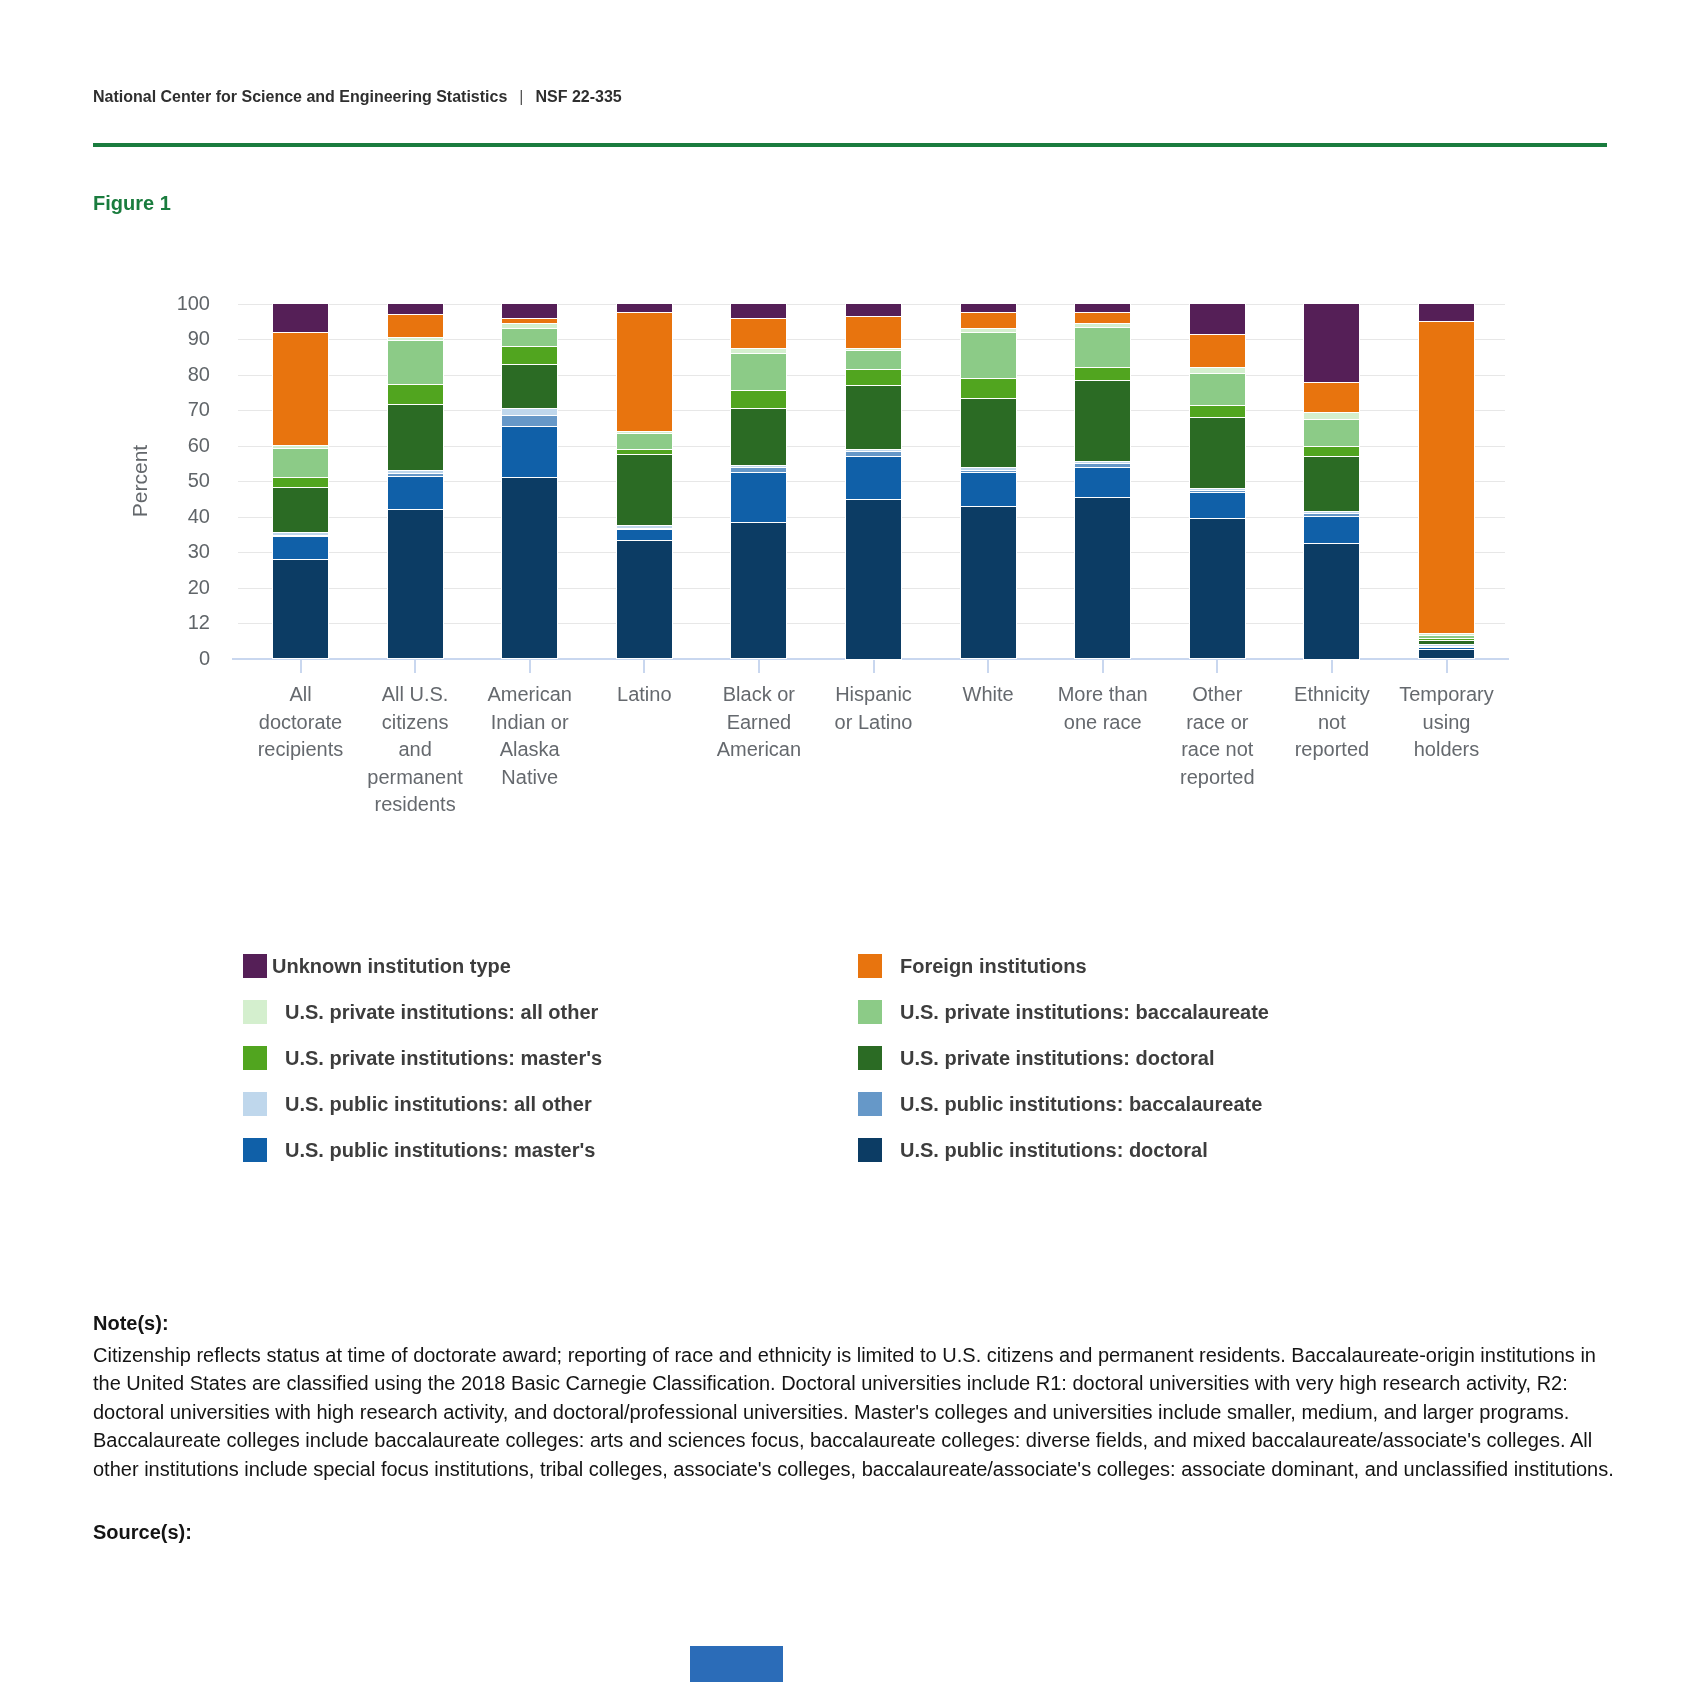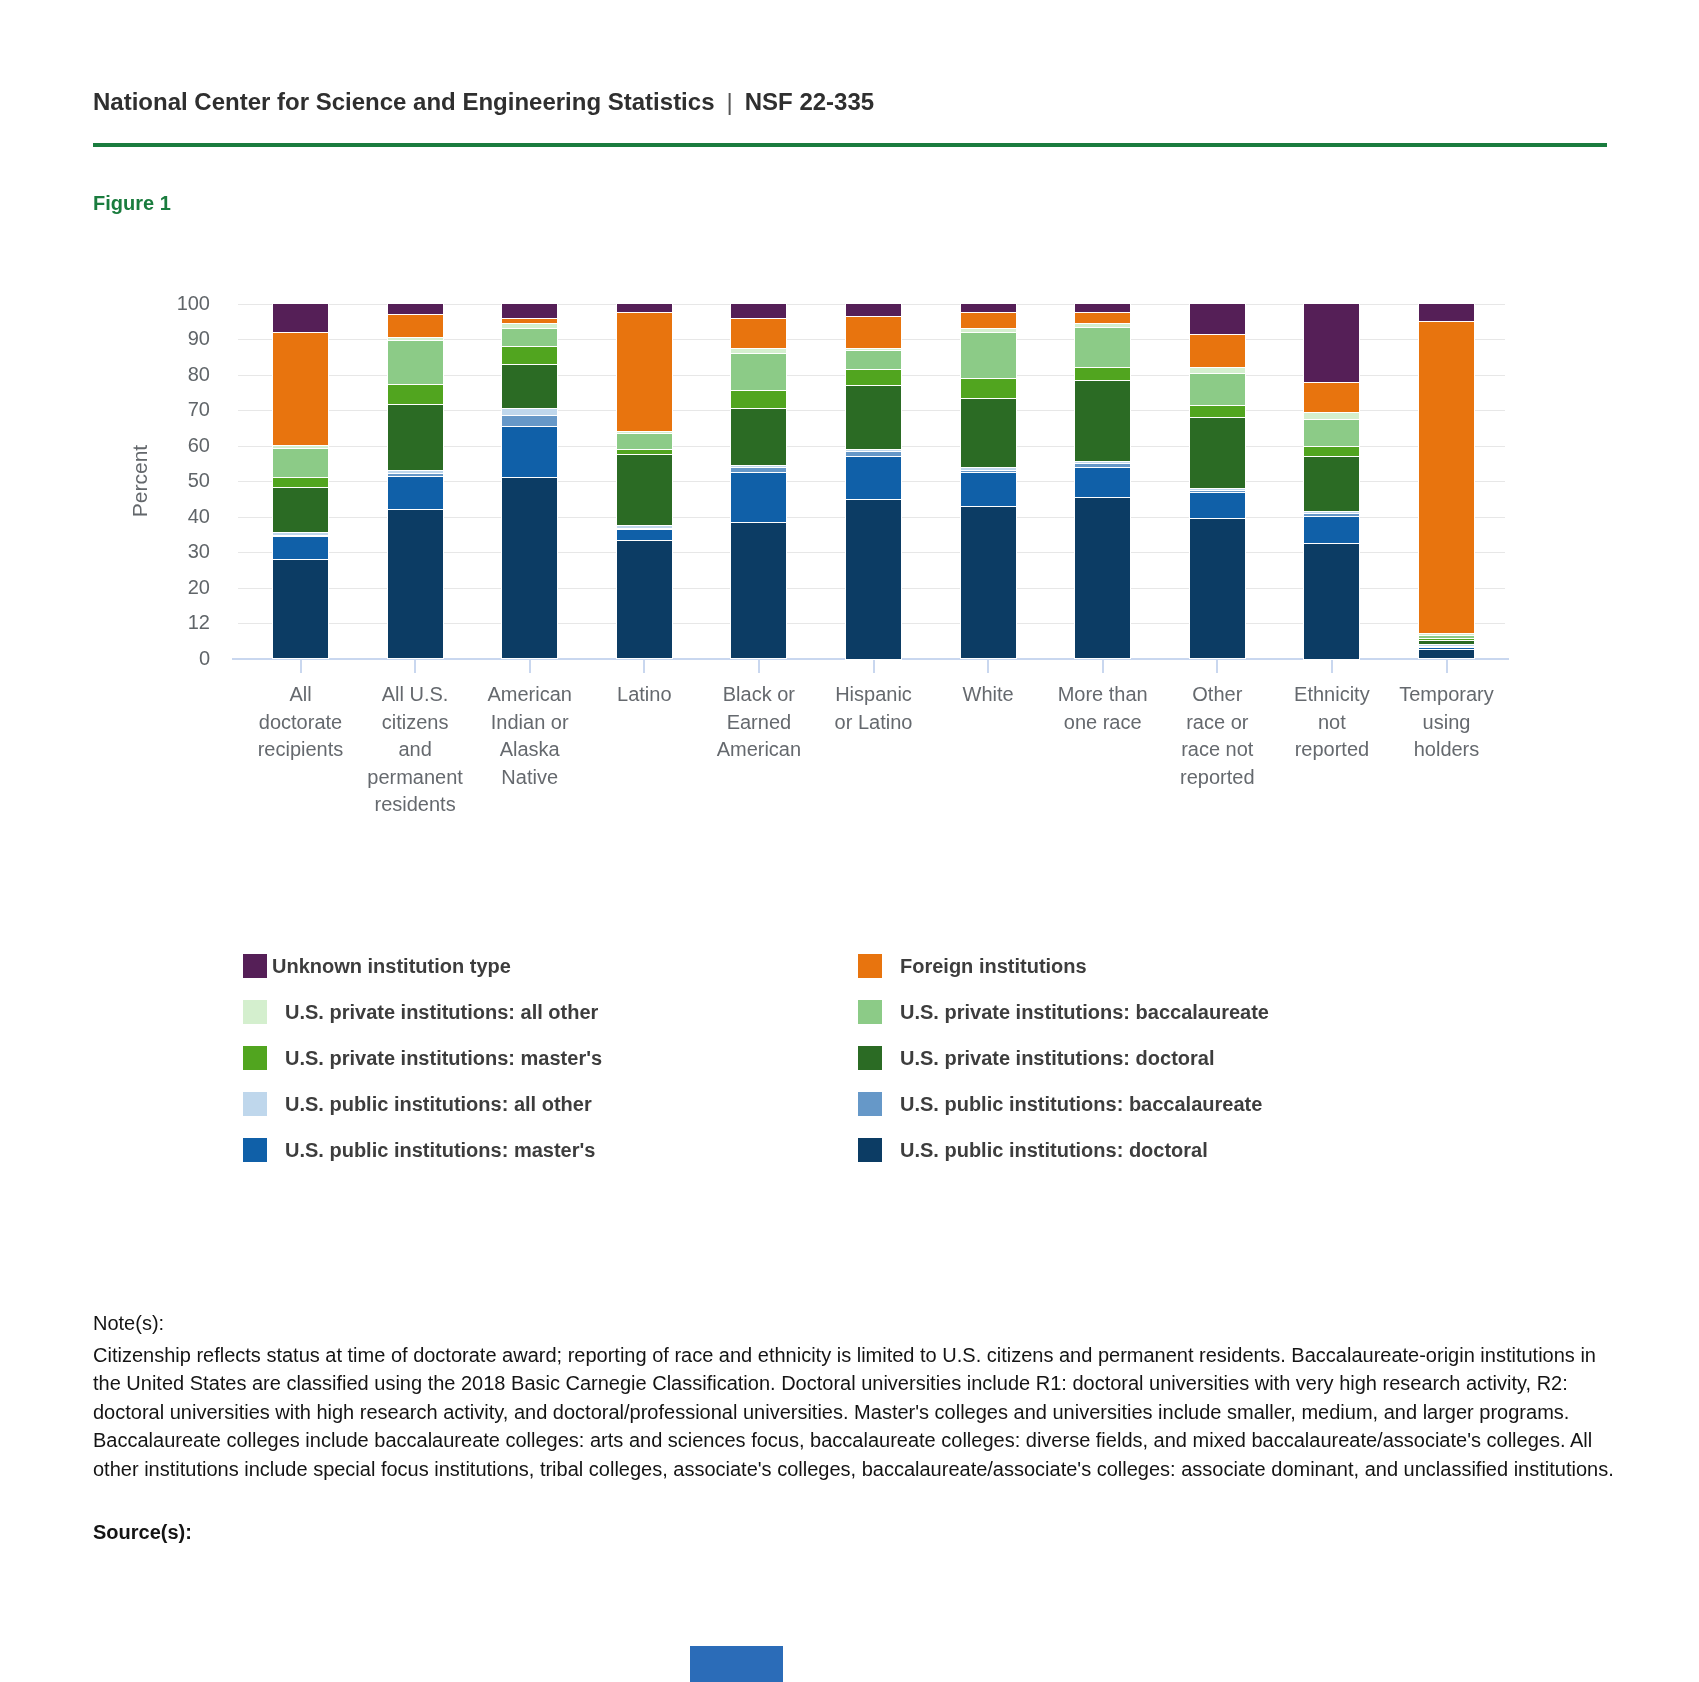--- a/index.html
+++ b/index.html
@@ -1,37 +1,37 @@
 <!DOCTYPE html>
 <html><head>
 <meta charset="utf-8">
 <style>
   html,body{margin:0;padding:0;background:#ffffff;}
   .page{position:relative;width:1699px;height:1682px;background:#ffffff;overflow:hidden;
         font-family:"Liberation Sans",sans-serif;}
-  .doc-header{position:absolute;left:93px;top:88px;font-size:24px;font-weight:700;color:#2f2f2f;}
+  .doc-header{position:absolute;left:93px;top:88px;font-size:16px;font-weight:700;color:#2f2f2f;}
   .doc-header .sep{margin:0 12px;font-weight:400;color:#555;}
   .green-rule{position:absolute;left:93px;top:143px;width:1514px;height:4px;}
   .figure-label{position:absolute;left:93px;top:192px;font-size:20px;font-weight:700;}
   .chart-title{position:absolute;left:93px;top:233px;width:1560px;font-size:20.5px;font-weight:700;color:#121212;}
   #chart{position:absolute;left:0;top:0;width:1699px;height:900px;}
   .gridline{position:absolute;height:1px;background:#e7e7e7;}
   .y-tick-label{position:absolute;width:90px;text-align:right;font-size:20px;color:#606569;}
   .y-axis-title{position:absolute;left:140px;top:481px;transform:translate(-50%,-50%) rotate(-90deg);
                 font-size:21px;color:#63676b;white-space:nowrap;}
   .axis-line{position:absolute;height:2px;background:#c9d7ef;}
   .x-tick{position:absolute;width:2px;height:13px;background:#c9d7ef;}
   .bar-seg{position:absolute;box-shadow:0 0 0 1px #ffffff;}
   .x-cat{position:absolute;width:130px;text-align:center;font-size:20px;line-height:27.5px;color:#65696e;}
   .x-axis-title{position:absolute;left:238px;top:844px;width:1267px;text-align:center;
                 font-size:21px;color:#63676b;}
   .legend-item{position:absolute;height:24px;}
   .legend-swatch{position:absolute;width:24px;height:24px;}
   .legend-label{position:absolute;white-space:nowrap;font-size:20px;font-weight:700;color:#3d3d3d;line-height:24px;}
-  .notes-heading{position:absolute;left:93px;top:1312px;font-size:20px;font-weight:400;color:#141414;}
+  .notes-heading{position:absolute;left:93px;top:1312px;font-size:20px;font-weight:700;color:#141414;}
   .notes-body{position:absolute;left:93px;top:1341px;width:1525px;font-size:20px;line-height:28.4px;color:#141414;}
   .source-heading{position:absolute;left:93px;top:1521px;font-size:20px;font-weight:700;color:#141414;}
   .source-body{position:absolute;left:93px;top:1550px;width:1525px;font-size:20px;color:#141414;}
   .clipped-blue{position:absolute;left:690px;top:1646px;width:93px;height:36px;}
 </style>
 </head>
 <body>
 
 <div class="page">
 

